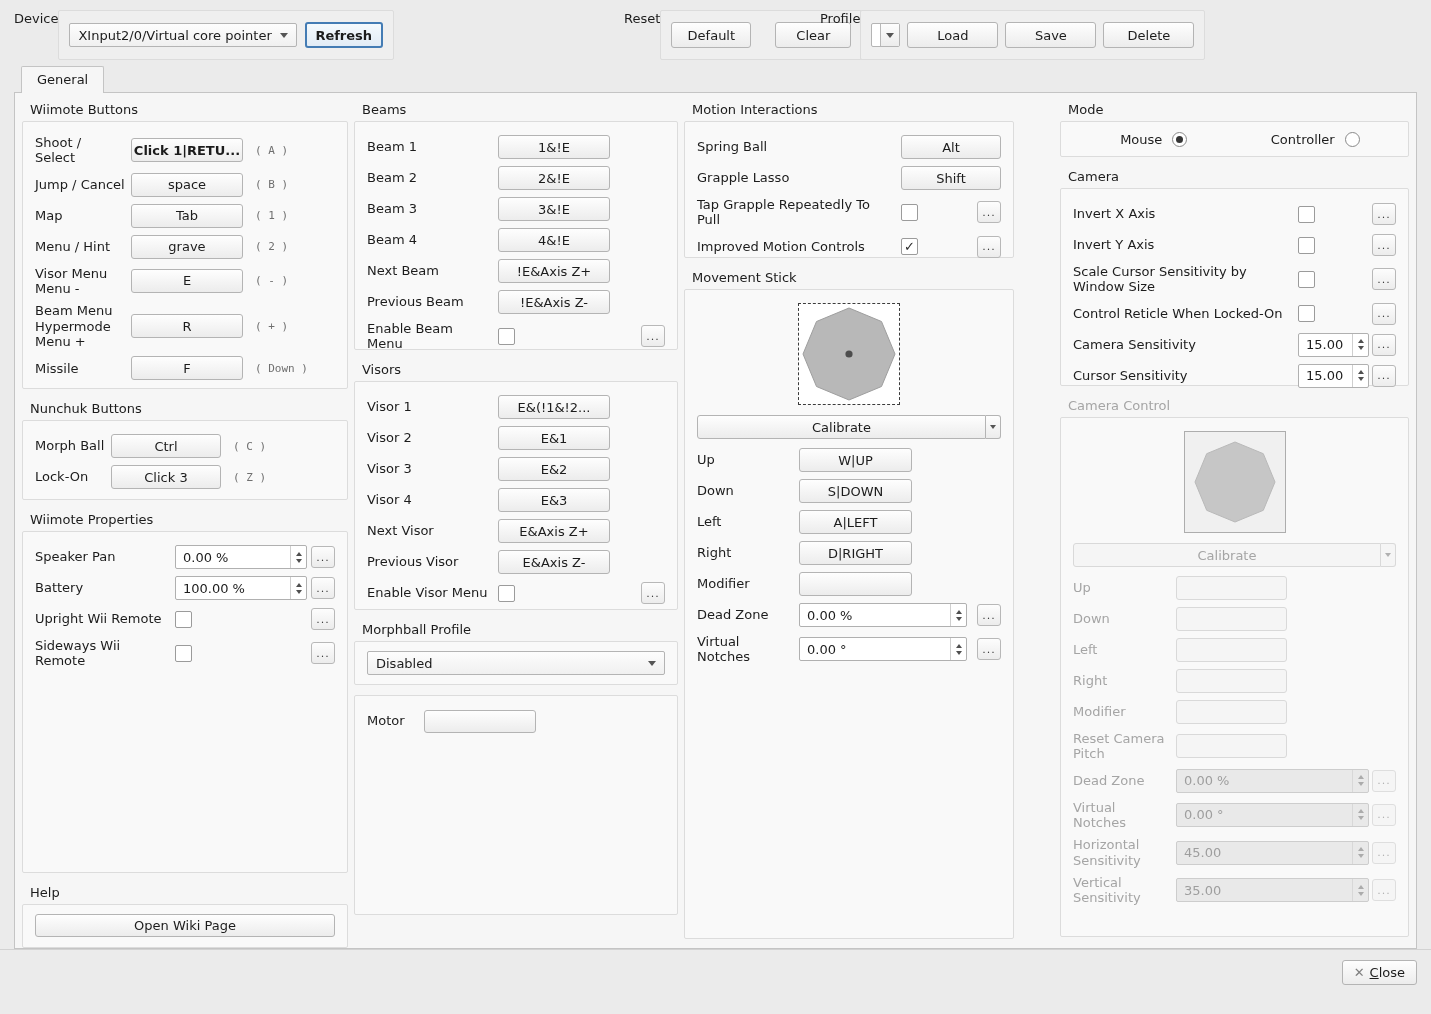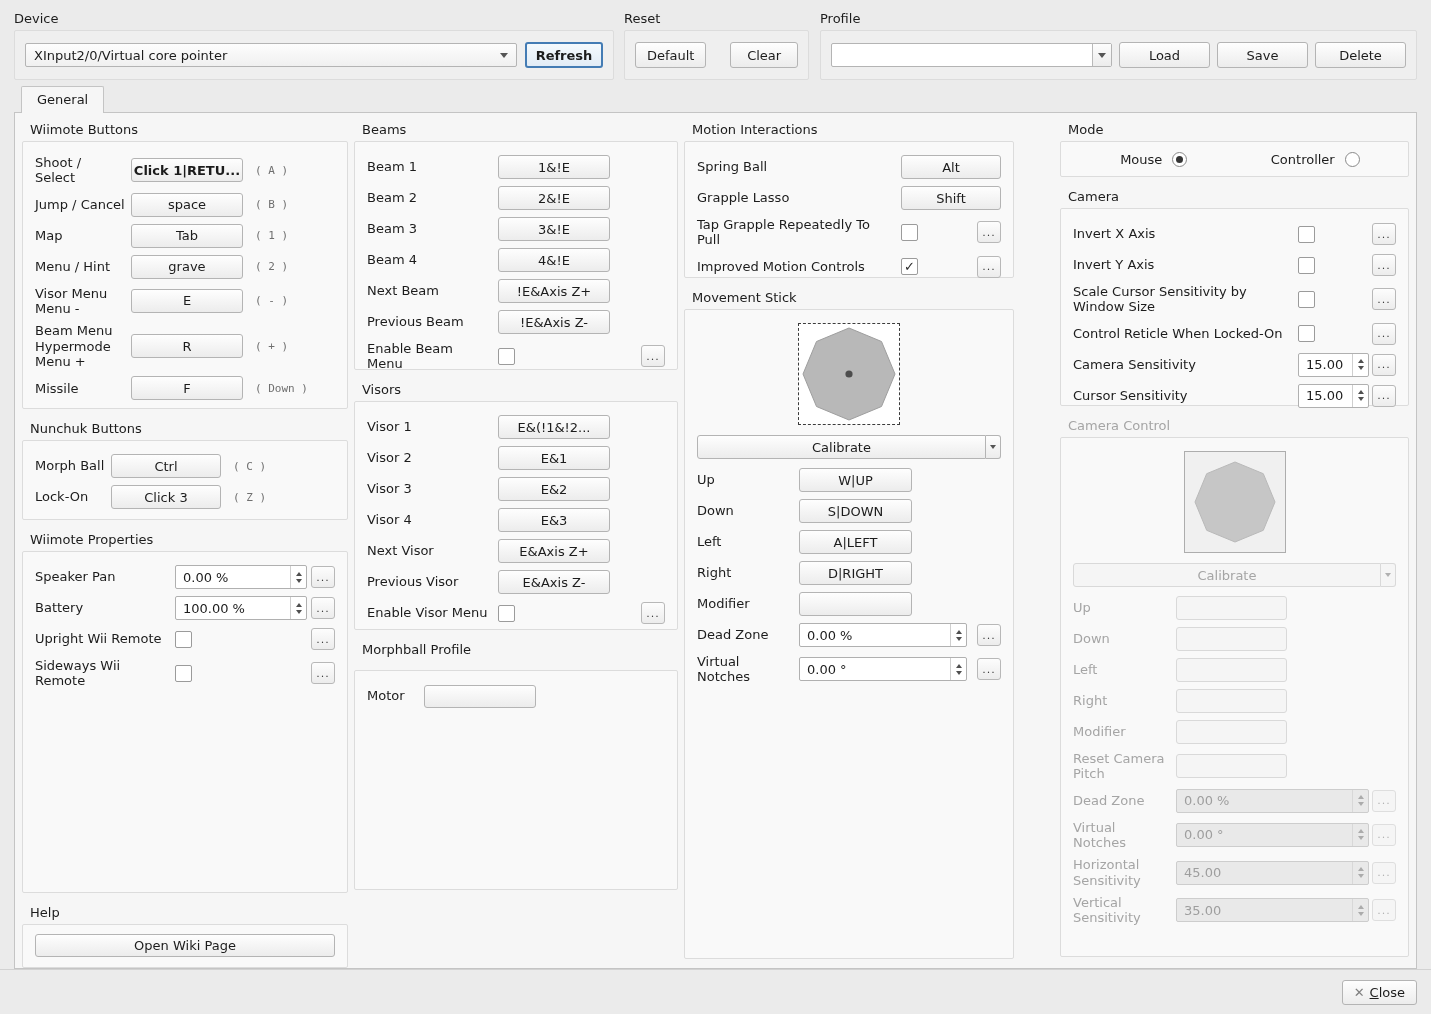--- a/index.html
+++ b/index.html
@@ -1,21 +1,21 @@
 <!DOCTYPE html>
 <html><head>
 <meta charset="utf-8">
 <style>
   * { margin:0; padding:0; box-sizing:border-box; font-family:"DejaVu Sans", sans-serif; }
   html,body { width:1431px; height:1014px; }
   body { background:#ebebeb; font-size:13px; color:#1c1c1c; overflow:hidden; }
 
   
   .topbar { display:flex; padding:10px 14px 0 14px; }
-  .top-sec { display:flex; flex-direction:column; }
+  .top-sec { display:flex; flex-direction:row; }
   .grp-label { font-size:13px; height:20px; line-height:18px; color:#1c1c1c; }
   .top-box { background:#efefef; border:1px solid #dcdcdc; border-radius:2px; height:50px;
              display:flex; align-items:center; padding:0 10px; }
   .sec-device { width:600px; margin-right:10px; }
   .sec-reset  { width:185px; margin-right:11px; }
   .sec-profile{ flex:1; }
 
   
   .btn { display:inline-flex; align-items:center; justify-content:center;
          background:linear-gradient(#fefefe,#ececec); border:1px solid #b4b4b4; border-radius:3px;
@@ -365,20 +365,26 @@
             </span>
           <span class="tail55">
               <button class="more">...</button>
             </span>
         </div>
       </div>
     </div>
 
     <div class="sec">
       <div class="section-title">Morphball Profile</div>
+      <div class="gbox" style="height:44px;padding:9px 12px">
+        <div class="combo" style="width:100%">
+          <span class="combo-val">Disabled</span>
+          <i class="tri-dn"></i>
+        </div>
+      </div>
     </div>
 
     <div class="sec">
       <div class="gbox" style="height:220px">
         <div class="row">
           <span class="lbl" style="flex:none;width:57px">Motor</span>
           <button class="btn" style="width:112px;height:23px"></button>
         </div>
       </div>
     </div>

